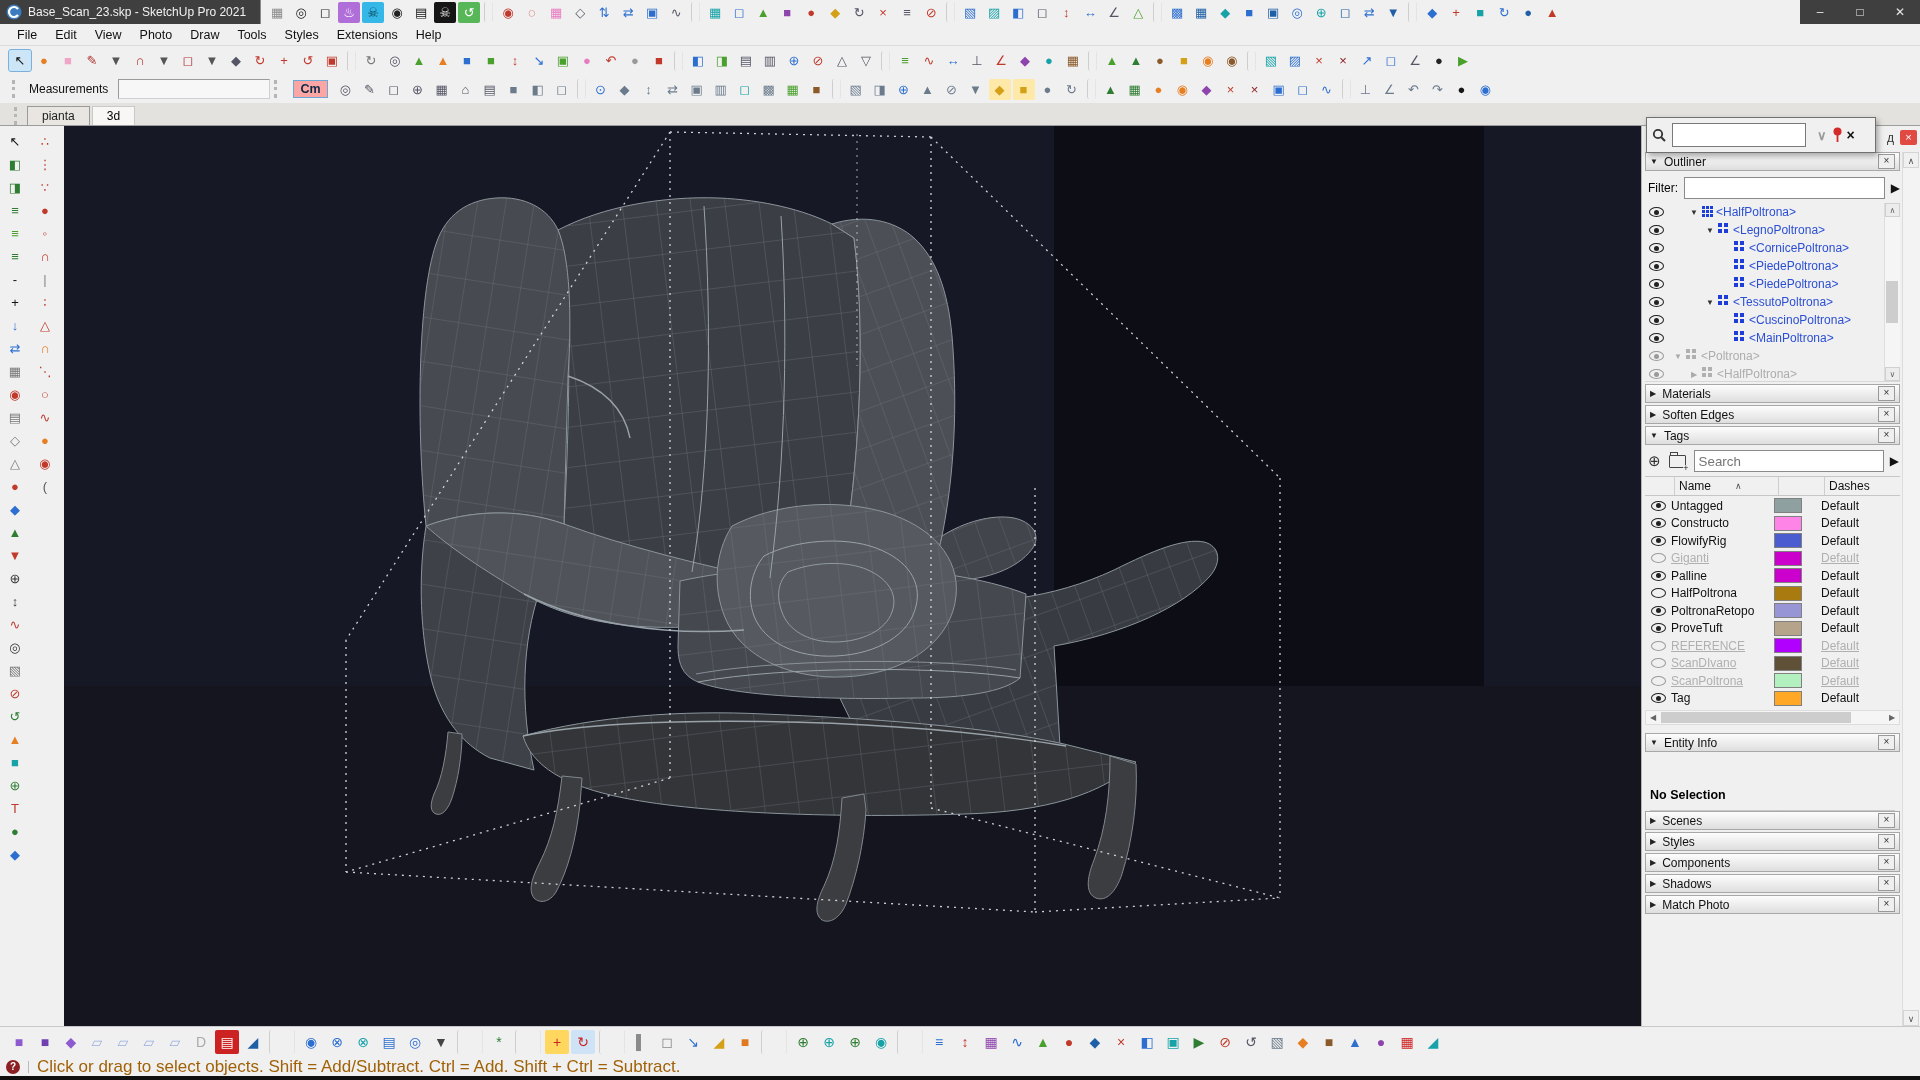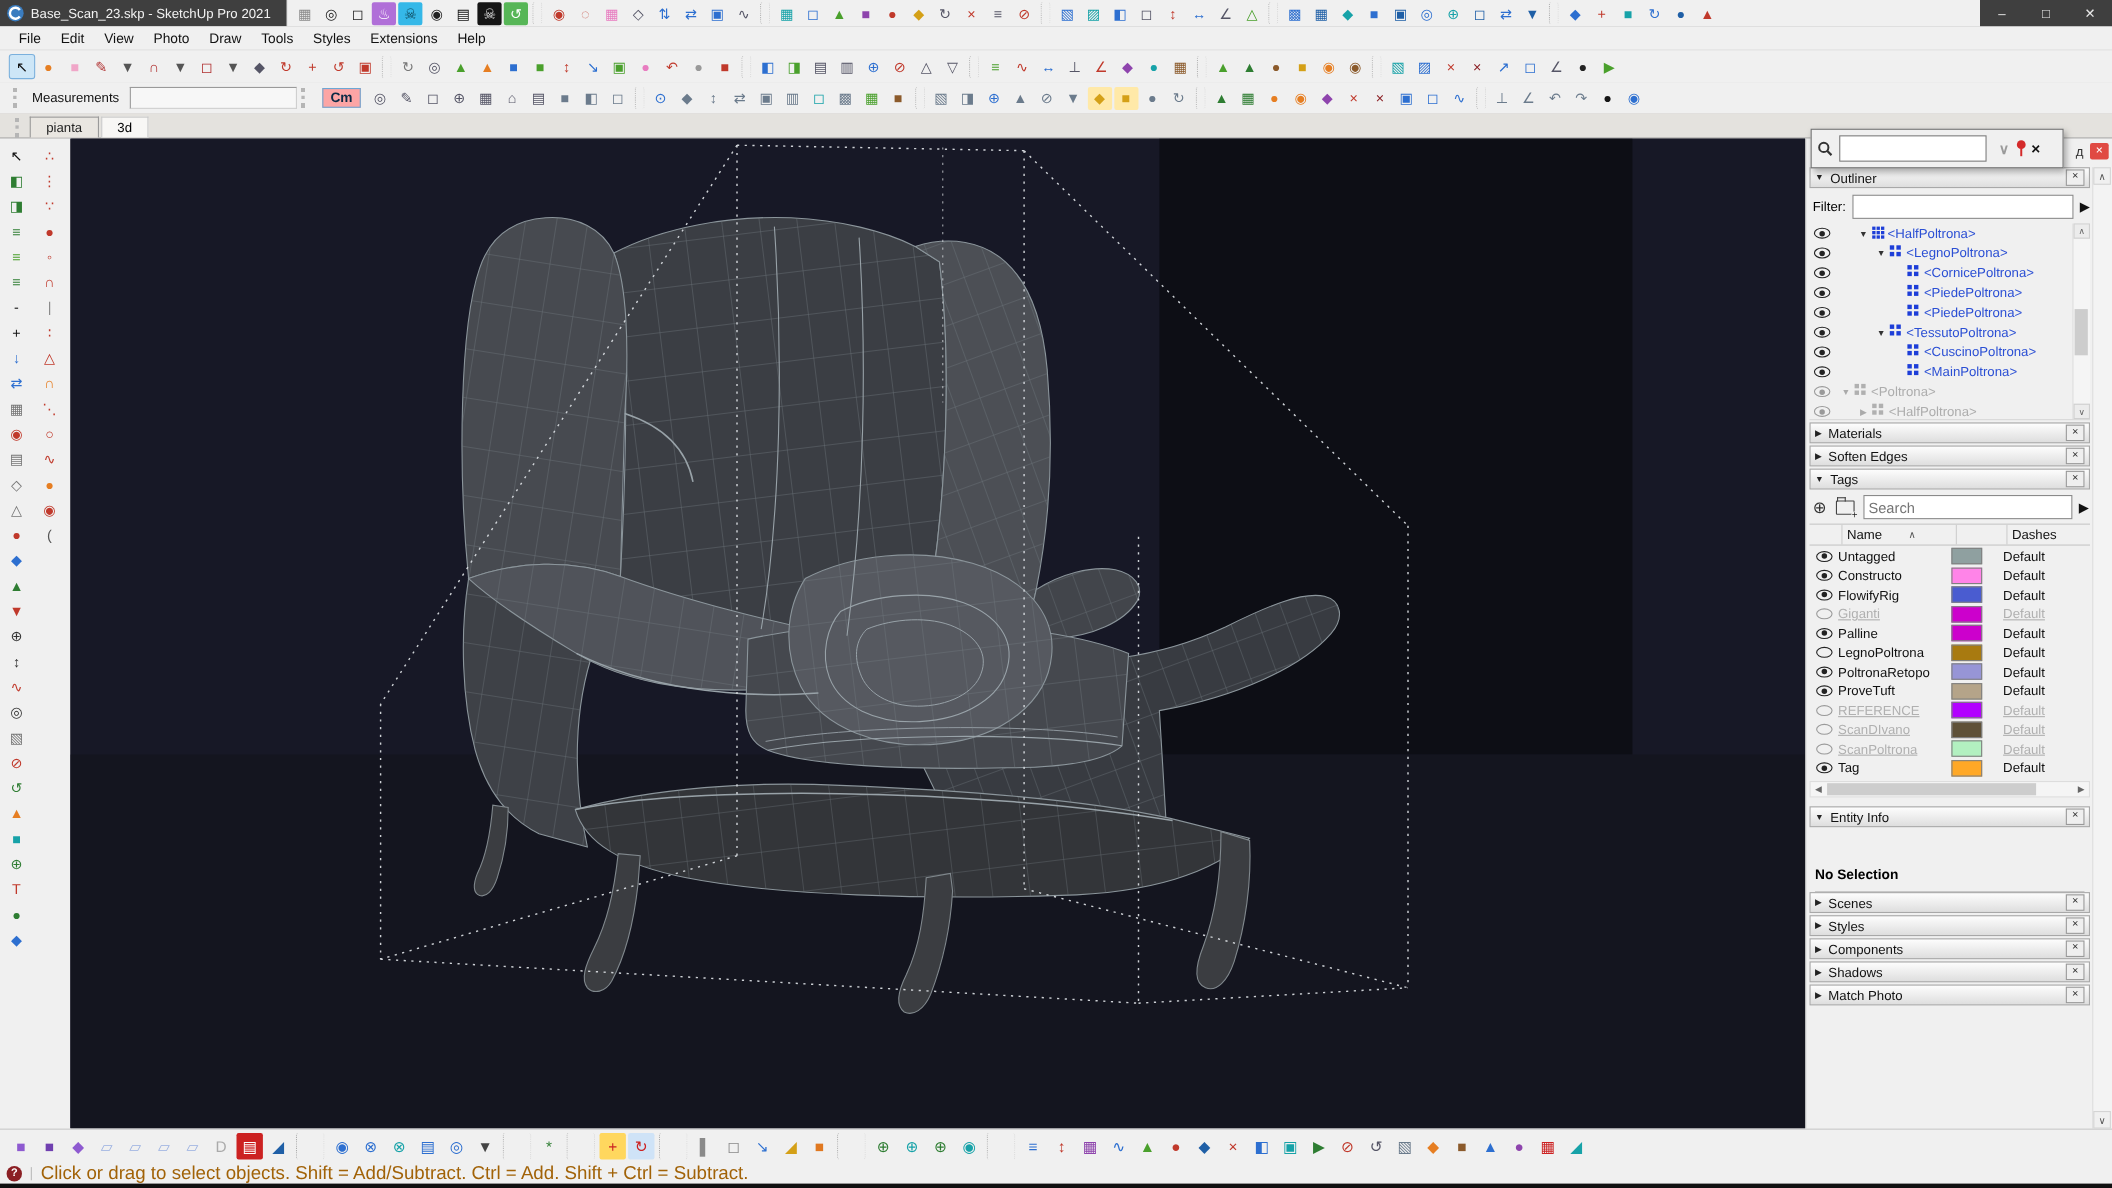--- a/index.html
+++ b/index.html
@@ -680,21 +680,21 @@
             <div class="trow">
               <span class="eye"></span>
               <span class="tname">Palline</span>
               <span class="swatchcell">
                 <span class="swatch" style="background: rgb(204, 0, 204);"></span>
               </span>
               <span class="tdash">Default</span>
             </div>
             <div class="trow">
               <span class="eye closed"></span>
-              <span class="tname">LegnoPoltrona</span>
+              <span class="tname">HalfPoltrona</span>
               <span class="swatchcell">
                 <span class="swatch" style="background: rgb(168, 122, 16);"></span>
               </span>
               <span class="tdash">Default</span>
             </div>
             <div class="trow">
               <span class="eye"></span>
               <span class="tname">PoltronaRetopo</span>
               <span class="swatchcell">
                 <span class="swatch" style="background: rgb(151, 149, 214);"></span>

